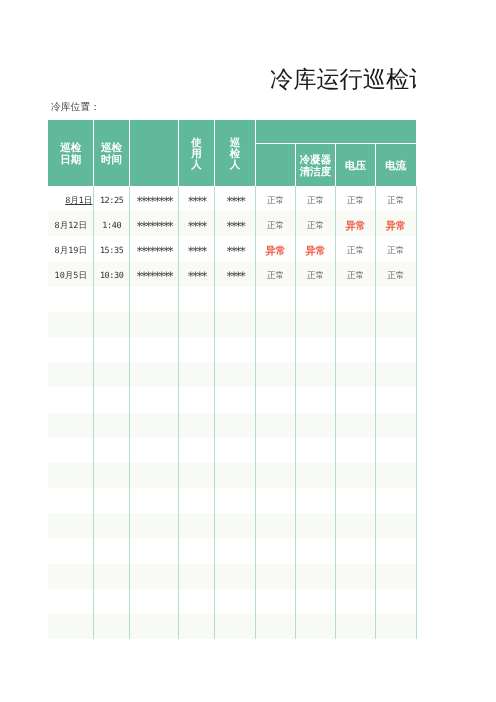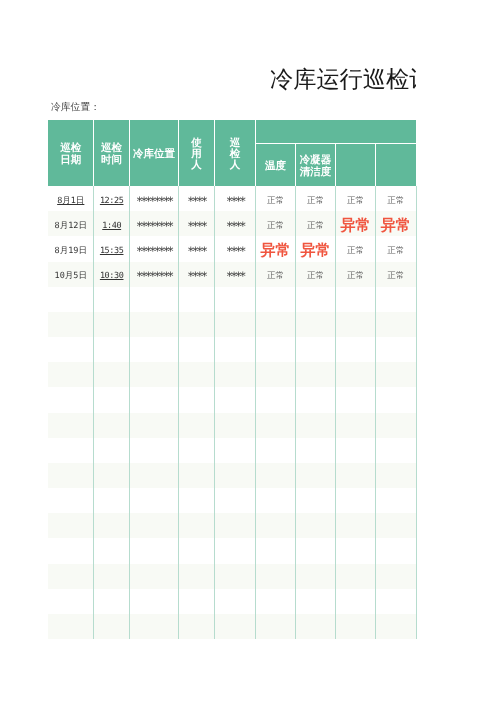--- a/index.html
+++ b/index.html
@@ -51,23 +51,23 @@
   .row{position:absolute;left:0;width:368px;height:25.17px;}
   .row.alt{background:#f8faf5;}
   .cell{
     position:absolute;top:0;height:25.17px;
     display:flex;align-items:center;justify-content:center;
     font-family:"DejaVu Sans Mono",monospace;
     font-size:8.5px;color:#333333;
     box-sizing:border-box;white-space:nowrap;
     padding-top:4px;
   }
-  .tm{letter-spacing:-0.4px;padding-left:0.4px;text-decoration:underline;}
+  .tm{letter-spacing:-0.4px;padding-left:0.4px;}
   .ok{color:#666666;}
-  .red{color:#f0553f;font-weight:bold;font-size:15px;}
+  .red{color:#f0553f;font-weight:bold;font-size:10px;}
   .ast{
     font-family:"DejaVu Serif",serif;font-size:11.3px;
     letter-spacing:-1.2px;padding-left:1.2px;
     align-items:flex-start;padding-top:8.6px;color:#3a3a3a;
   }
 
   .vline{position:absolute;width:1px;background:#b6dcce;}
   .hwline{position:absolute;background:#ffffff;}
 </style>
 </head>
@@ -81,58 +81,58 @@
 
   <div class="unit">冷库位置：</div>
 
   <div class="tbl" id="tbl">
       <div class="hdr-bg"></div>
       <div class="hcell" style="left:0px;top:0px;width:45.5px;height:66px;">
         <span class="v">巡检<br>日期</span>
       </div>
       <div class="hcell" style="left:45.5px;top:0px;width:36px;height:66px;">
         <span class="v">巡检<br>时间</span>
-      </div>
-      <div class="hcell" style="left:81.5px;top:0px;width:48.80000000000001px;height:66px;">
-        <span class="v">冷库位置</span>
       </div>
       <div class="hcell" style="left:130.3px;top:0px;width:36.19999999999999px;height:66px;">
         <span class="vstack">
           <span>使</span>
           <span>用</span>
           <span>人</span>
         </span>
       </div>
       <div class="hcell" style="left:166.5px;top:0px;width:41px;height:66px;">
         <span class="vstack">
           <span>巡</span>
           <span>检</span>
           <span>人</span>
         </span>
       </div>
-      <div class="hcell sub" style="left:207.5px;top:23px;width:39.900000000000006px;height:43px;">
-        <span class="v">温度</span>
-      </div>
       <div class="hcell sub" style="left:247.4px;top:23px;width:40.29999999999998px;height:43px;">
         <span class="v">冷凝器<br>清洁度</span>
+      </div>
+      <div class="hcell sub" style="left:287.7px;top:23px;width:39.80000000000001px;height:43px;">
+        <span class="v">电压</span>
+      </div>
+      <div class="hcell sub" style="left:327.5px;top:23px;width:40.5px;height:43px;">
+        <span class="v">电流</span>
       </div>
       <div class="hcell" style="left:207.5px;top:0;width:160.5px;height:23px;">
         <span></span>
       </div>
       <div class="hwline" style="left:44.9px;top:0;width:1.4px;height:66px;"></div>
       <div class="hwline" style="left:80.9px;top:0;width:1.4px;height:66px;"></div>
       <div class="hwline" style="left:129.70000000000002px;top:0;width:1.4px;height:66px;"></div>
       <div class="hwline" style="left:165.9px;top:0;width:1.4px;height:66px;"></div>
       <div class="hwline" style="left:206.9px;top:0;width:1.4px;height:66px;"></div>
       <div class="hwline" style="left:207.5px;top:22.7px;width:160.5px;height:1.4px;"></div>
       <div class="hwline" style="left:246.8px;top:23px;width:1.4px;height:43px;"></div>
       <div class="hwline" style="left:287.09999999999997px;top:23px;width:1.4px;height:43px;"></div>
       <div class="hwline" style="left:326.9px;top:23px;width:1.4px;height:43px;"></div>
       <div class="row" style="top:66px;">
-        <div class="cell" style="left:0px;width:45.5px;text-decoration:underline;">8月1日</div>
+        <div class="cell" style="left:8px;width:45.5px;text-decoration:underline;">8月1日</div>
         <div class="cell tm" style="left:45.5px;width:36px;">12:25</div>
         <div class="cell ast" style="left:81.5px;width:48.80000000000001px;">********</div>
         <div class="cell ast" style="left:130.3px;width:36.19999999999999px;">****</div>
         <div class="cell ast" style="left:166.5px;width:41px;">****</div>
         <div class="cell ok" style="left:207.5px;width:39.900000000000006px;">正常</div>
         <div class="cell ok" style="left:247.4px;width:40.29999999999998px;">正常</div>
         <div class="cell ok" style="left:287.7px;width:39.80000000000001px;">正常</div>
         <div class="cell ok" style="left:327.5px;width:40.5px;">正常</div>
       </div>
       <div class="row alt" style="top:91.17px;">

